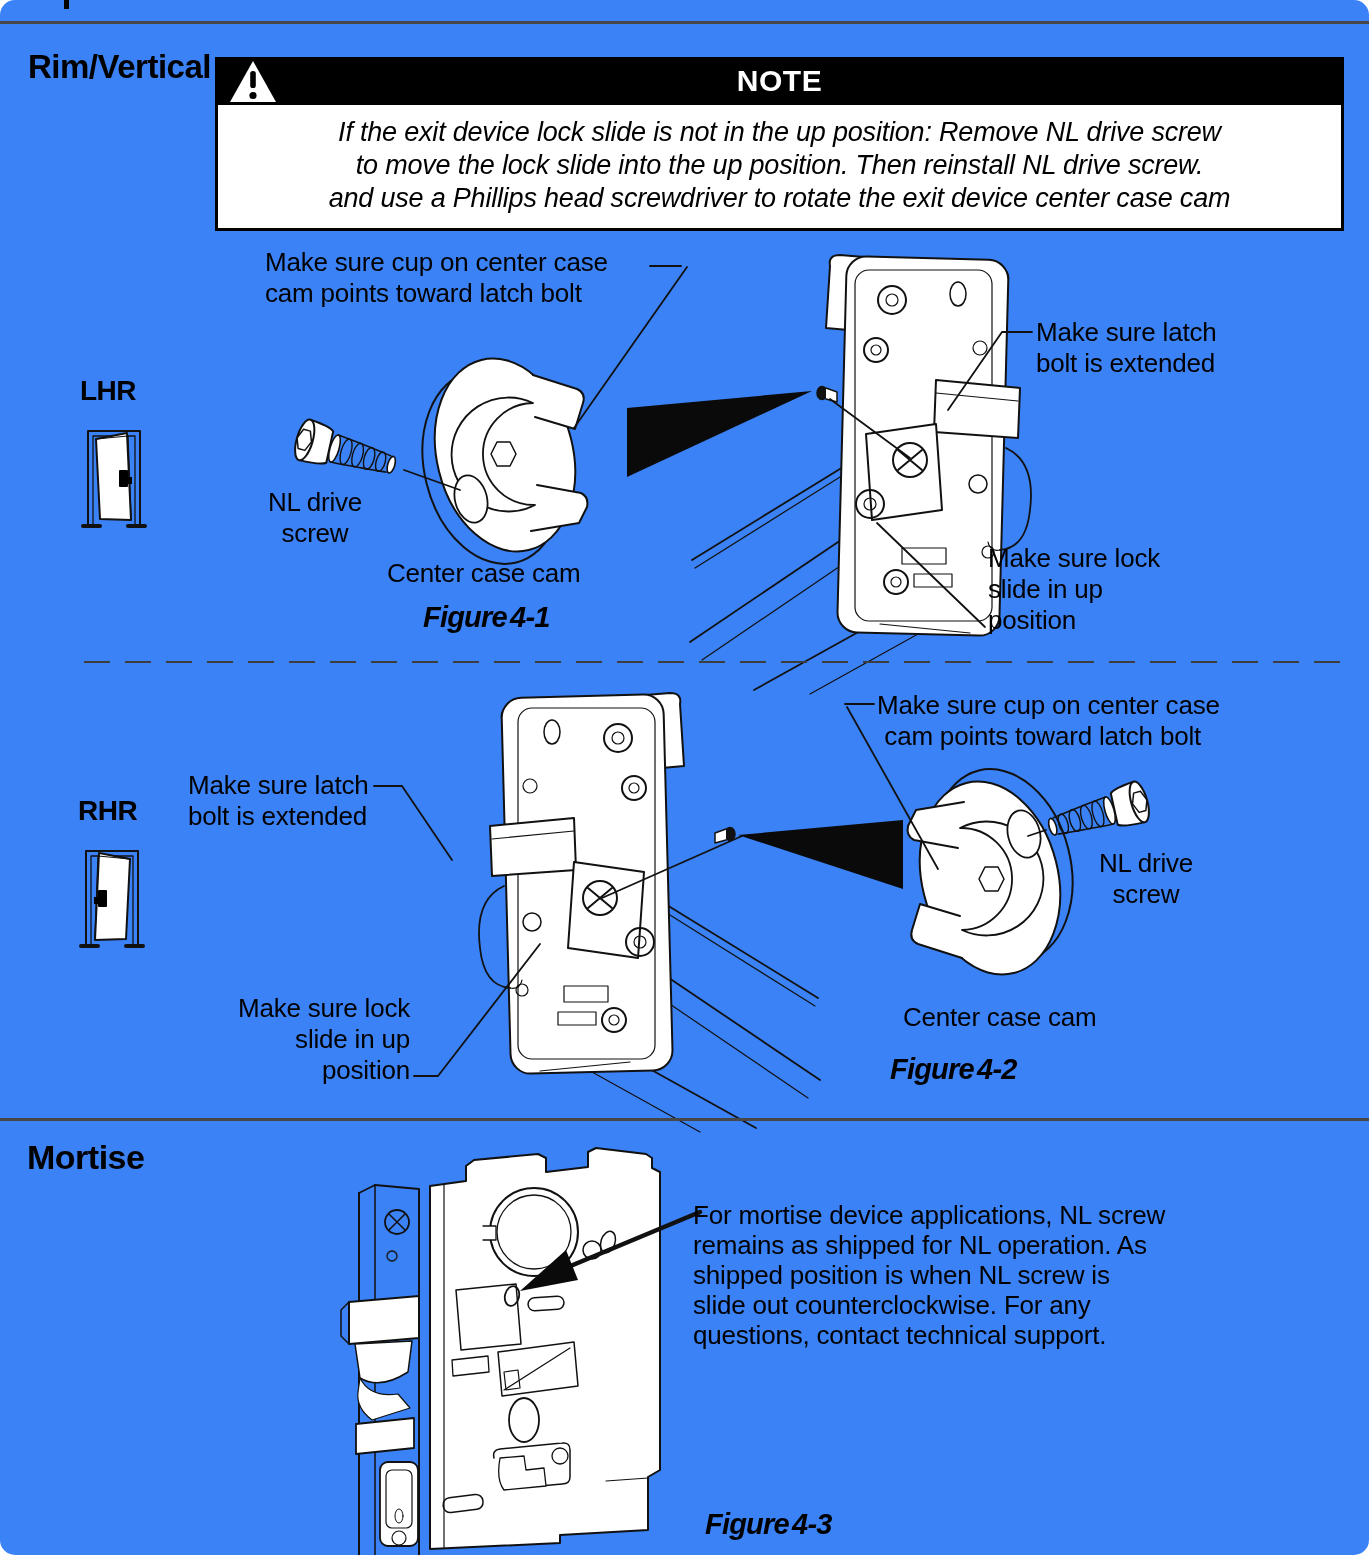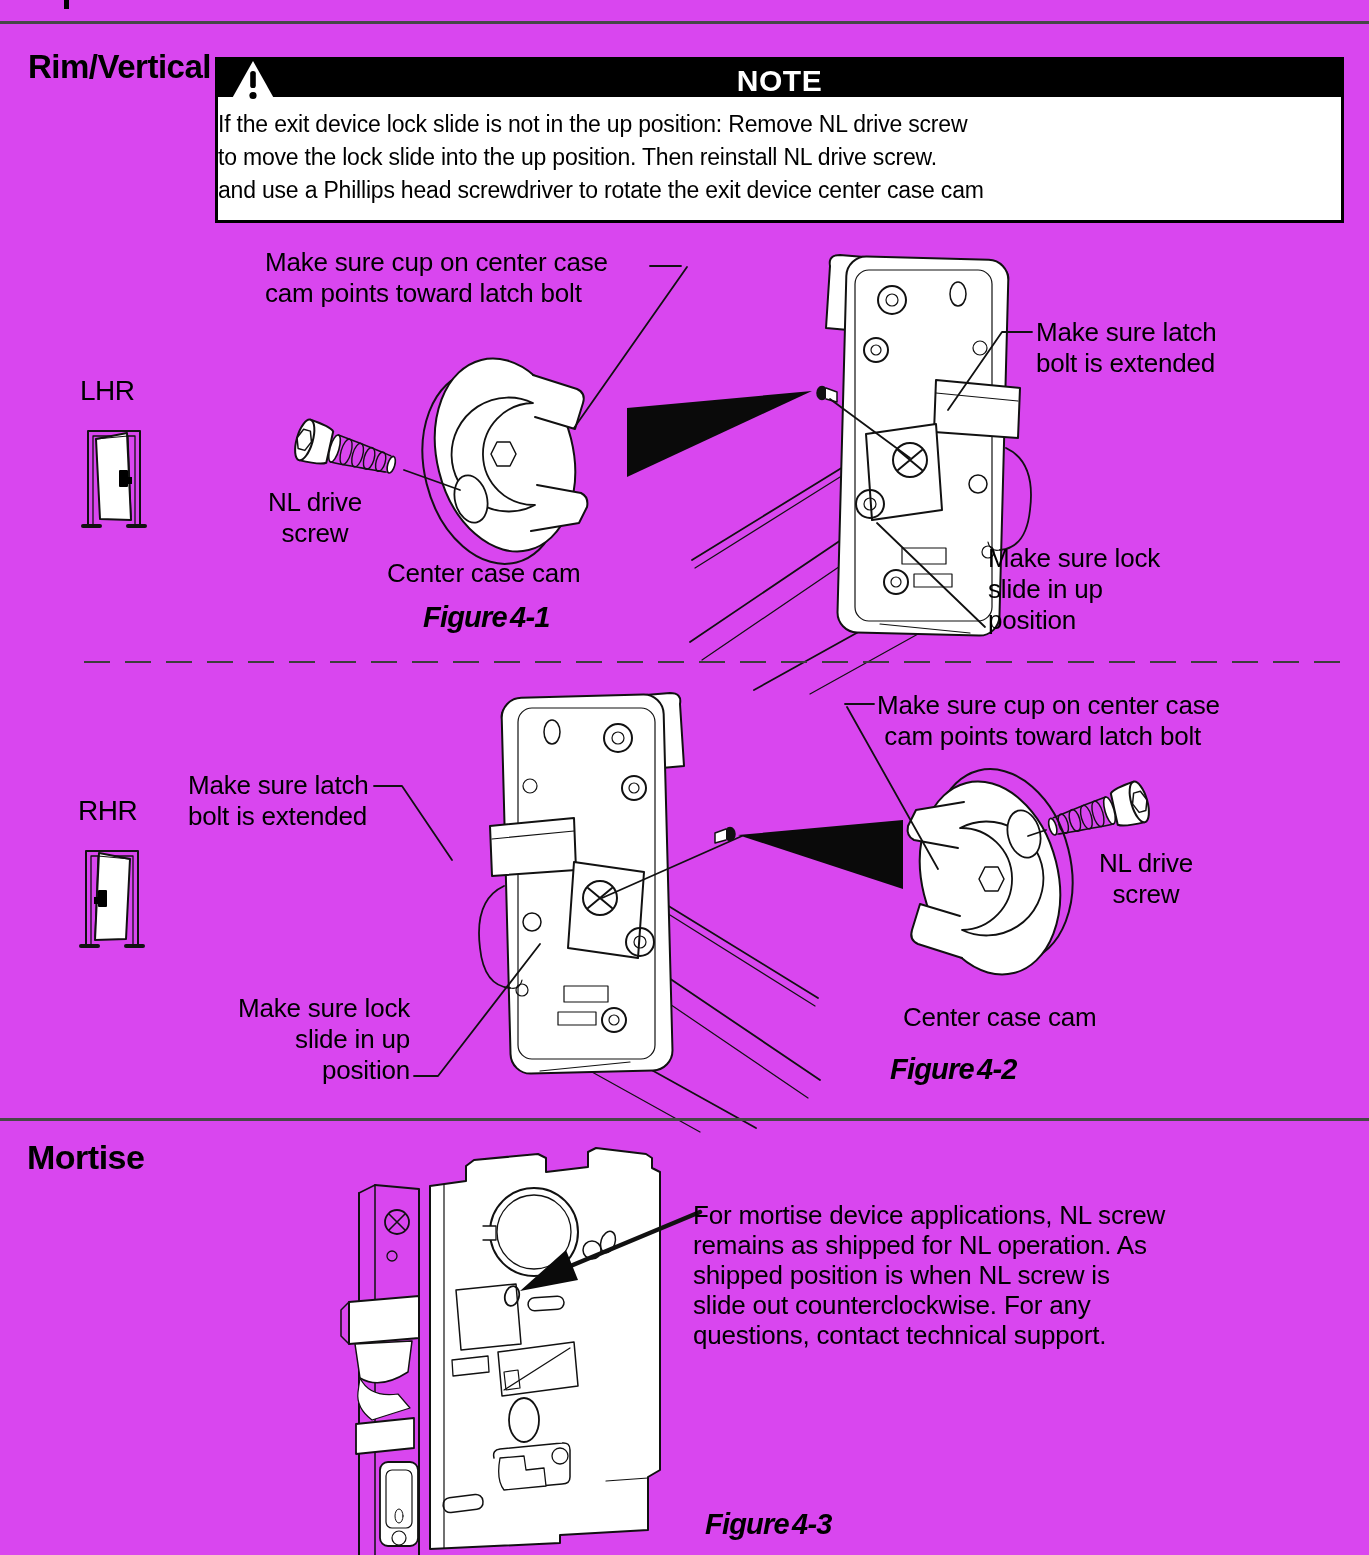--- a/index.html
+++ b/index.html
@@ -1,31 +1,31 @@
 <!DOCTYPE html>
 <html><head>
 <meta charset="utf-8">
 <style>
   html,body{margin:0;padding:0;background:#fff;}
   #page{
-    position:relative;width:1369px;height:1555px;background:#d946ef;
-    font-family:"Liberation Sans",sans-serif;color:#000;overflow:hidden;
+    position:relative;width:1369px;height:1555px;background:#3b82f6;
+    font-family:"Liberation Sans",sans-serif;color:#000;overflow:hidden;border-radius:15px;
   }
   .abs{position:absolute;}
   .lbl{font-size:26px;line-height:31px;letter-spacing:-0.2px;white-space:nowrap;}
   .heading{font-weight:bold;font-size:33px;letter-spacing:-0.5px;white-space:nowrap;}
-  .hand{font-weight:normal;font-size:28px;letter-spacing:-0.5px;}
+  .hand{font-weight:bold;font-size:28px;letter-spacing:-0.5px;}
   .caption{font-weight:bold;font-style:italic;font-size:29px;letter-spacing:-0.8px;word-spacing:-4px;white-space:nowrap;}
   .rule{height:3px;background:#474747;left:0;width:1369px;}
   #note-box{left:215px;top:57px;width:1129px;}
-  #note-header{position:relative;height:40px;background:#000;}
+  #note-header{position:relative;height:48px;background:#000;}
   #note-title{position:absolute;left:0;right:0;top:7px;text-align:center;color:#fff;font-weight:bold;font-size:30px;letter-spacing:0.5px;}
   #note-tri{position:absolute;left:14px;top:3px;}
   #note-body{border:3px solid #000;border-top:none;background:#fff;padding:11px 0 13px 0;}
-  #note-body div{font-size:23px;line-height:33px;letter-spacing:-0.2px;white-space:nowrap;}
+  #note-body div{text-align:center;font-size:27px;line-height:33px;letter-spacing:-0.2px;white-space:nowrap;font-style:italic;}
   #dashed-divider{top:661px;left:84px;width:1264px;height:2px;
     background:repeating-linear-gradient(90deg,#3d3d3d 0 26px,transparent 26px 41px);}
   #mortise-note div{font-size:26px;line-height:30px;letter-spacing:-0.2px;white-space:nowrap;}
   .tr{text-align:right;}
   .tc{text-align:center;}
   svg{display:block;}
   #art{left:0;top:0;}
 </style>
 </head>
 <body>

